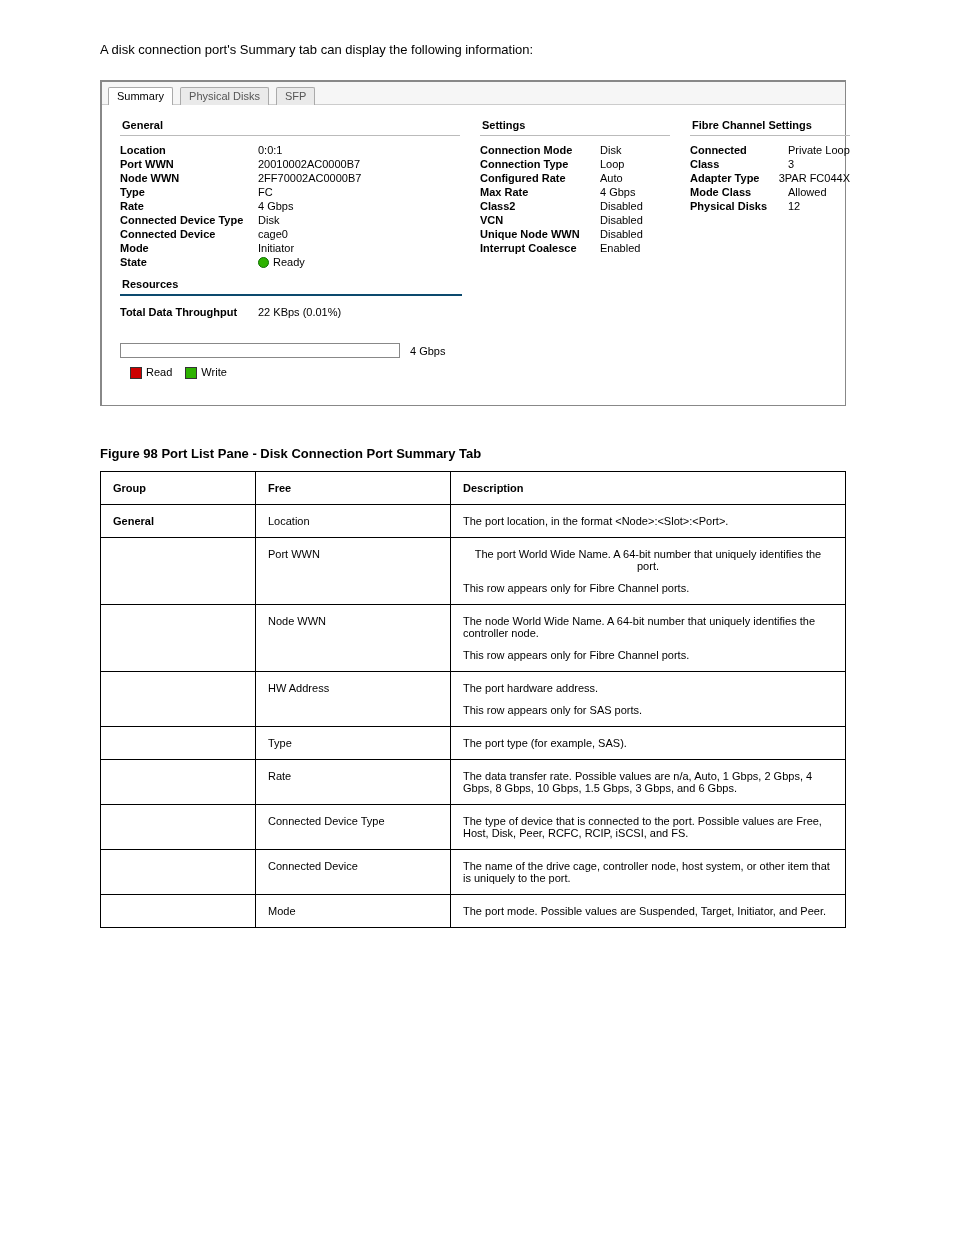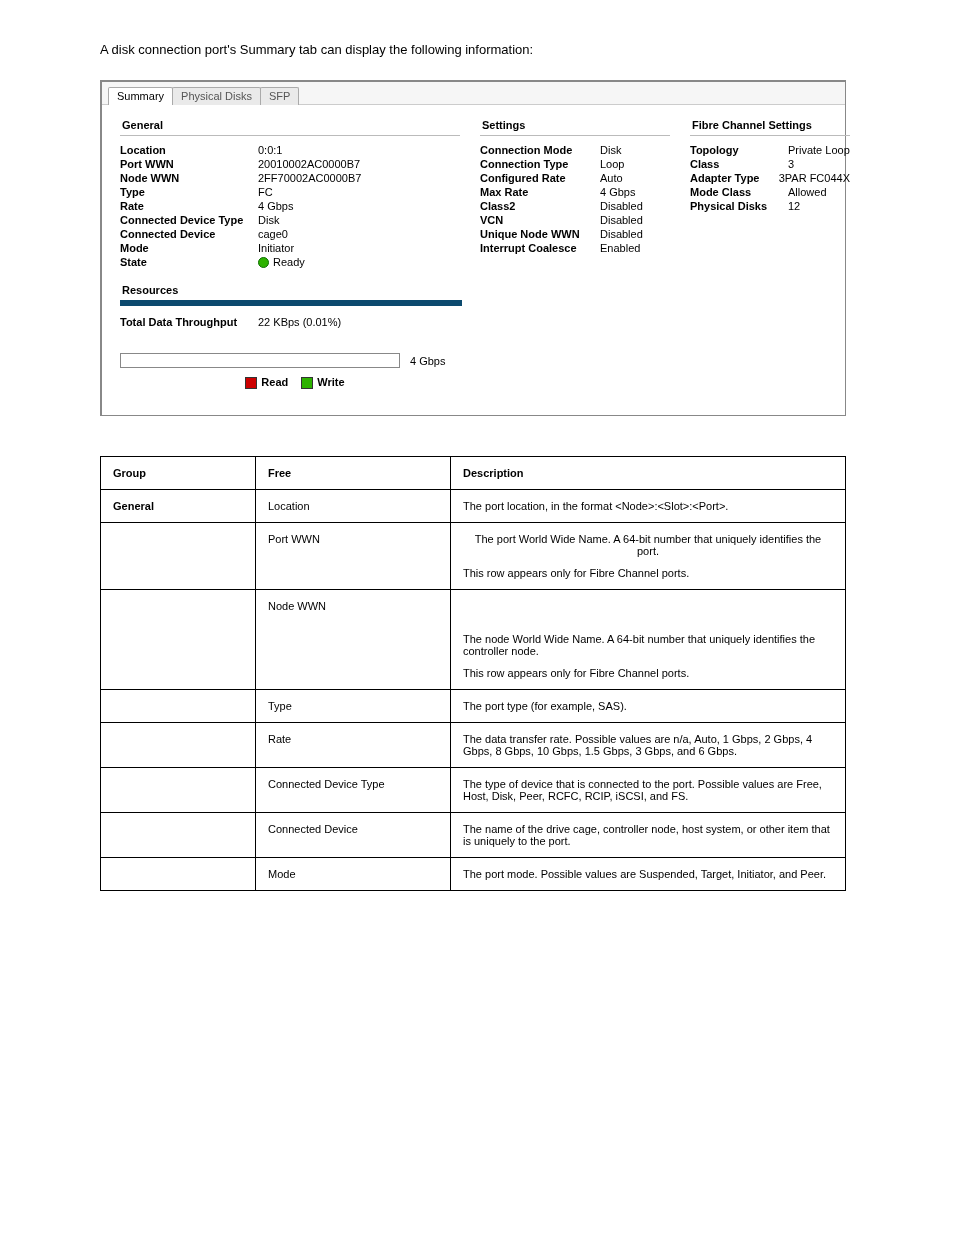--- a/index.html
+++ b/index.html
@@ -34,21 +34,21 @@
   .circle-btn {
     width: 14px; height: 14px; border-radius: 50%;
     border: 1px solid #888; background: #f4f4f4; font-size: 8px;
     display:flex;align-items:center;justify-content:center;color:#555;
   }
   .tabbar {
     background: #f6f6f6;
     border-bottom: 1px solid #ccc;
     padding: 4px 6px 0 6px;
     display: flex;
-    gap: 0;
+    gap: 8px;
   }
   .tab {
     border: 1px solid #aaa;
     border-bottom: none;
     padding: 2px 8px 3px 8px;
     font-size: 11px;
     background: #eaeaea;
     margin-right: -1px;
     border-top-left-radius: 2px;
     border-top-right-radius: 2px;
@@ -74,32 +74,32 @@
   .kv .k { font-weight: bold; width: 130px; padding-right: 8px; white-space: nowrap; }
   .kv .v { white-space: nowrap; }
   .section.settings .kv .k { width: 112px; }
   .section.fc .kv .k { width: 90px; }
   .dot-ready {
     display:inline-block;width:9px;height:9px;border-radius:50%;
     background:#2db200;border:1px solid #0c6e00;margin-right:4px;vertical-align:middle;
   }
   .resources-header {
     font-weight: bold;
-    border-bottom: 6px solid #0c4a6e;
+    border-bottom: 2px solid #0c4a6e;
     padding: 2px 0 4px 2px;
-    margin: 14px 0 10px 0;
+    margin: 8px 0 10px 0;
     font-size: 11px;
     width: 340px;
   }
   .res-line { display:flex; font-size:11px; margin-bottom:25px; }
   .res-line .k { font-weight:bold; width:130px; padding-right:8px; }
   .bar-row { display:flex; align-items:center; gap:10px; margin-bottom:8px; }
   .bar { border:1px solid #888; height:13px; width:278px; background:#fff; }
   .bar-max { font-size:11px; }
-  .legend { text-align:center; width:340px; font-size:11px;font-weight:bold; }
+  .legend { width:340px; font-size:11px; }
   .swatch { display:inline-block; width:10px; height:10px; margin:0 4px 0 10px; vertical-align:middle; border:1px solid #333; }
   .swatch.red { background:#cc0000; }
   .swatch.green { background:#2db200; }
 
   .figure-caption { font-weight: bold; font-size: 13px; margin: 26px 0 10px 0; }
   .doc-table {
     border-collapse: collapse;
     width: 100%;
     font-size: 11px;
   }
@@ -222,21 +222,21 @@
                 <div class="k">Interrupt Coalesce</div>
                 <div class="v">Enabled</div>
               </div>
             </div>
         </div>
 
         <div class="section fc">
           <div class="section-header">Fibre Channel Settings</div>
           <div id="fc-kv">
               <div class="kv">
-                <div class="k">Topology</div>
+                <div class="k">Connected</div>
                 <div class="v">Private Loop</div>
               </div>
               <div class="kv">
                 <div class="k">Class</div>
                 <div class="v">3</div>
               </div>
               <div class="kv">
                 <div class="k">Adapter Type</div>
                 <div class="v">3PAR FC044X</div>
               </div>
@@ -248,20 +248,21 @@
                 <div class="k">Physical Disks</div>
                 <div class="v">12</div>
               </div>
             </div>
         </div>
 
       </div>
     </div>
   </div>
 
+  <div class="figure-caption">Figure 98 Port List Pane - Disk Connection Port Summary Tab</div>
 
   <table class="doc-table">
     <thead>
       <tr>
         <th>Group</th>
         <th>Free</th>
         <th>Description</th>
       </tr>
     </thead>
     <tbody id="doc-tbody">
@@ -277,22 +278,30 @@
           <td>Port WWN</td>
           <td>
             <div style="margin-bottom: 10px; text-align: center;">The port World Wide Name. A 64-bit number that uniquely identifies the port.</div>
             <div>This row appears only for Fibre Channel ports.</div>
           </td>
         </tr>
         <tr>
           <td></td>
           <td>Node WWN</td>
           <td>
-            <div style="margin-bottom: 10px; margin-top: 33px;">The node World Wide Name. A 64-bit number that uniquely identifies the controller node.</div>
+            <div style="margin-bottom: 10px;">The node World Wide Name. A 64-bit number that uniquely identifies the controller node.</div>
             <div>This row appears only for Fibre Channel ports.</div>
+          </td>
+        </tr>
+        <tr>
+          <td></td>
+          <td>HW Address</td>
+          <td>
+            <div style="margin-bottom: 10px;">The port hardware address.</div>
+            <div>This row appears only for SAS ports.</div>
           </td>
         </tr>
         <tr>
           <td></td>
           <td>Type</td>
           <td>
             <div>The port type (for example, SAS).</div>
           </td>
         </tr>
         <tr>

